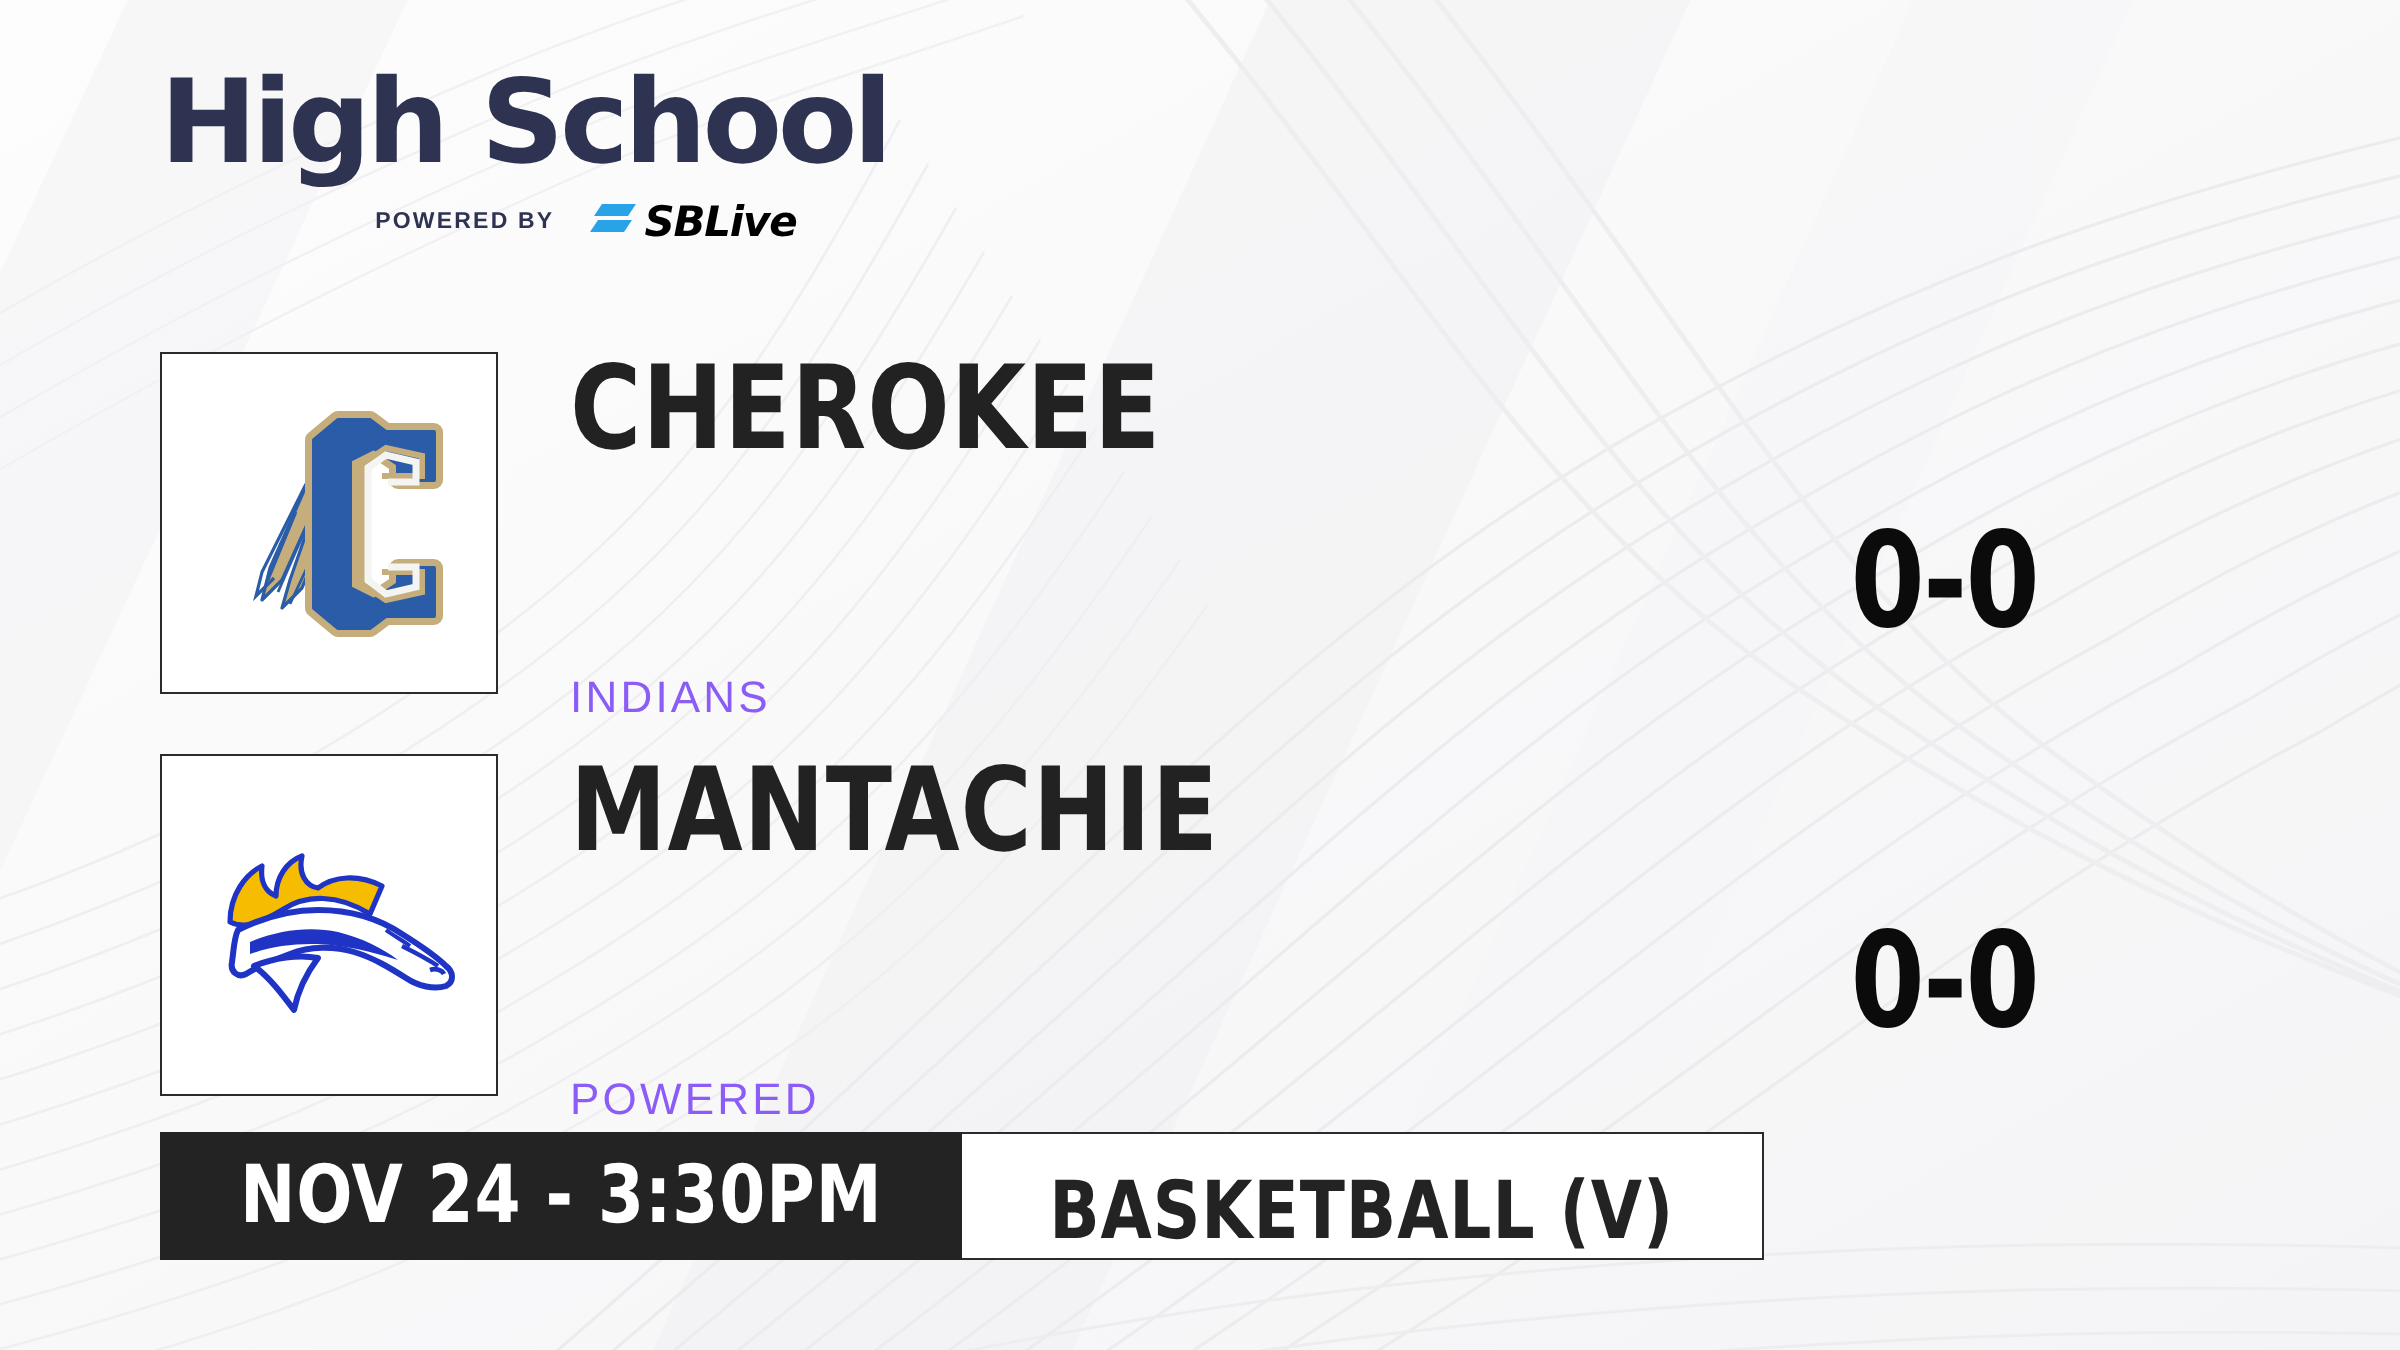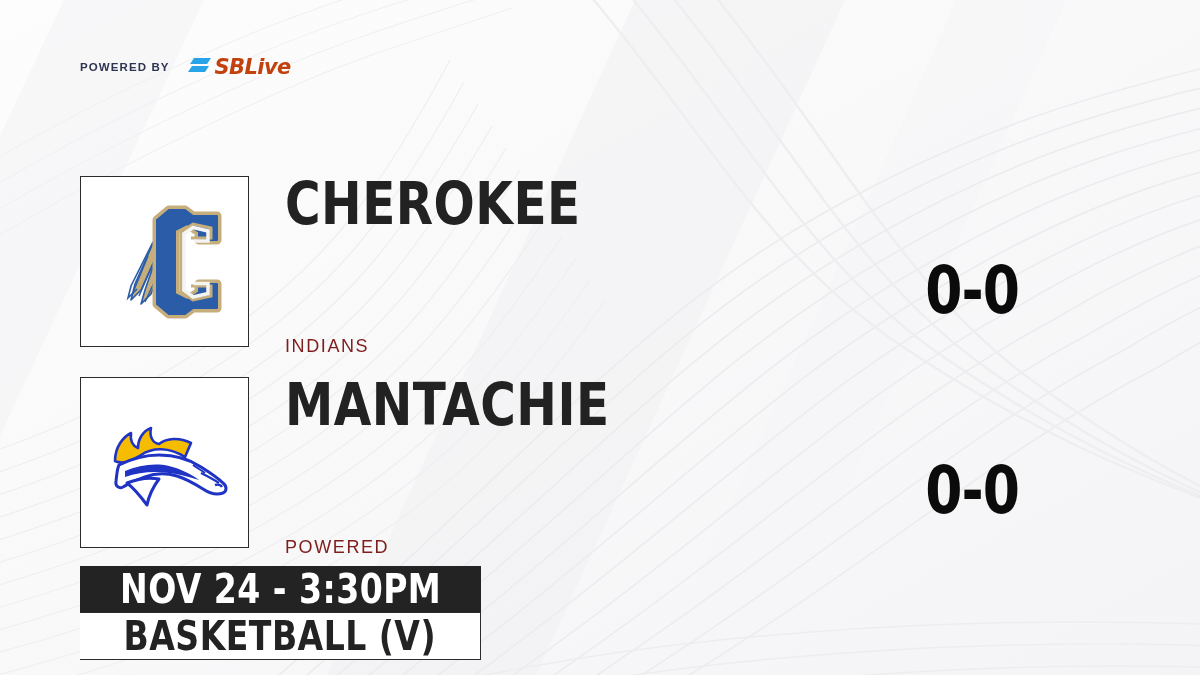--- a/index.html
+++ b/index.html
@@ -25,32 +25,32 @@
     letter-spacing:-2.2px;
     color:#2e3352;
     line-height:0.95;
     font-family:"DejaVu Sans", sans-serif;
     white-space:nowrap;
   }
   .pin { position:relative; width:58px; height:72px; flex:0 0 auto; }
   .pin svg { display:block; }
 
   .powered {
-    display:flex; align-items:center; justify-content:center;
-    gap:18px; margin-top:21px; padding-right:46px;
+    display:flex; align-items:center; justify-content:flex-end;
+    gap:18px; margin-top:10px; padding-right:46px;
   }
   .powered-label {
     font-size:11.5px; font-weight:bold; letter-spacing:1.1px; color:#2e3352;
     font-family:"Liberation Sans", sans-serif;
   }
   .sblive { display:flex; align-items:center; gap:3px; }
   .sblive-mark { display:block; }
   .sblive-word {
     font-size:21px; font-weight:bold; font-style:italic;
-    letter-spacing:-0.6px; color:#c2410c;
+    letter-spacing:-0.6px; color:#000000;
     font-family:"DejaVu Sans", sans-serif;
   }
 
   
   .team { position:absolute; z-index:3; }
   .team-a { left:80px; top:176px; }
   .team-b { left:80px; top:377px; }
 
   .logo-box {
     position:absolute; left:0; top:0;
@@ -68,23 +68,23 @@
     font-size:58px;
     line-height:1;
     color:#222222;
     letter-spacing:0.5px;
     white-space:nowrap;
     transform:scaleX(0.93);
     transform-origin:left center;
   }
   .team-mascot {
     position:absolute; left:205px; top:160px;
-    font-size:18px;
+    font-size:22px;
     letter-spacing:1.6px;
-    color:#7f1d1d;
+    color:#8b5cf6;
     white-space:nowrap;
     font-family:"Liberation Sans", sans-serif;
   }
 
   
   .record {
     position:absolute; z-index:3;
     font-family:"DejaVu Sans Condensed","DejaVu Sans", sans-serif;
     font-weight:bold;
     font-size:66px;
@@ -93,42 +93,42 @@
     letter-spacing:-1px;
     white-space:nowrap;
     transform:scaleX(0.9);
   }
   .record-a { left:920px; top:258px; }
   .record-b { left:920px; top:458px; }
 
   
   .matchbar {
     position:absolute; left:80px; top:566px; z-index:3;
-    display:flex; align-items:stretch; height:74px;flex-direction:column;
+    display:flex; align-items:stretch; height:64px;
   }
   .matchbar-date {
     background:#232323;
     color:#ffffff;
     display:flex; align-items:center; justify-content:center;
     padding:0 26px;
     min-width:358px;
   }
   .matchbar-date span {
     font-family:"DejaVu Sans Condensed","DejaVu Sans", sans-serif;
     font-weight:bold;
     font-size:40px;
     letter-spacing:0.5px;
     white-space:nowrap;
     transform:scaleX(0.92);
   }
   .matchbar-sport {
     background:#ffffff;
     border:1.5px solid #2b2b2b;
     border-left:none;
-    display:flex; align-items:flex-start; justify-content:center;
+    display:flex; align-items:flex-end; justify-content:center;
     padding:0 30px;
     min-width:368px;
   }
   .matchbar-sport span {
     font-family:"DejaVu Sans Condensed","DejaVu Sans", sans-serif;
     font-weight:bold;
     font-size:40px;
     color:#232323;
     letter-spacing:0.5px;
     white-space:nowrap;
@@ -205,20 +205,21 @@
       <path d="M -40 180 C 60 120 140 80 260 30 C 330 2 390 -16 470 -40"></path>
       <path d="M -40 206 C 64 144 146 102 268 50 C 340 20 400 2 484 -24"></path>
       <path d="M -40 232 C 68 168 152 124 276 70 C 350 38 412 20 498 -8"></path>
       <path d="M -40 258 C 72 192 158 146 284 90 C 360 56 424 38 512 8"></path>
     </g>
   </g>
 </svg>
 
 <div class="brand">
   <div class="brand-row">
+    <div class="brand-word">High School</div>
   </div>
   <div class="powered">
     <span class="powered-label">POWERED BY</span>
     <span class="sblive">
       <svg class="sblive-mark" width="24" height="20" viewBox="0 0 24 20" aria-hidden="true">
         <path d="M6 1 L23 1 L19 7 L2 7 Z" fill="#29a3e8"></path>
         <path d="M4 9 L21 9 L17 15 L0 15 Z" fill="#29a3e8"></path>
         <path d="M2 17 L18 17 L15 20 L0 20 Z" fill="#29a3e8" opacity="0"></path>
       </svg>
       <span class="sblive-word">SBLive</span>

